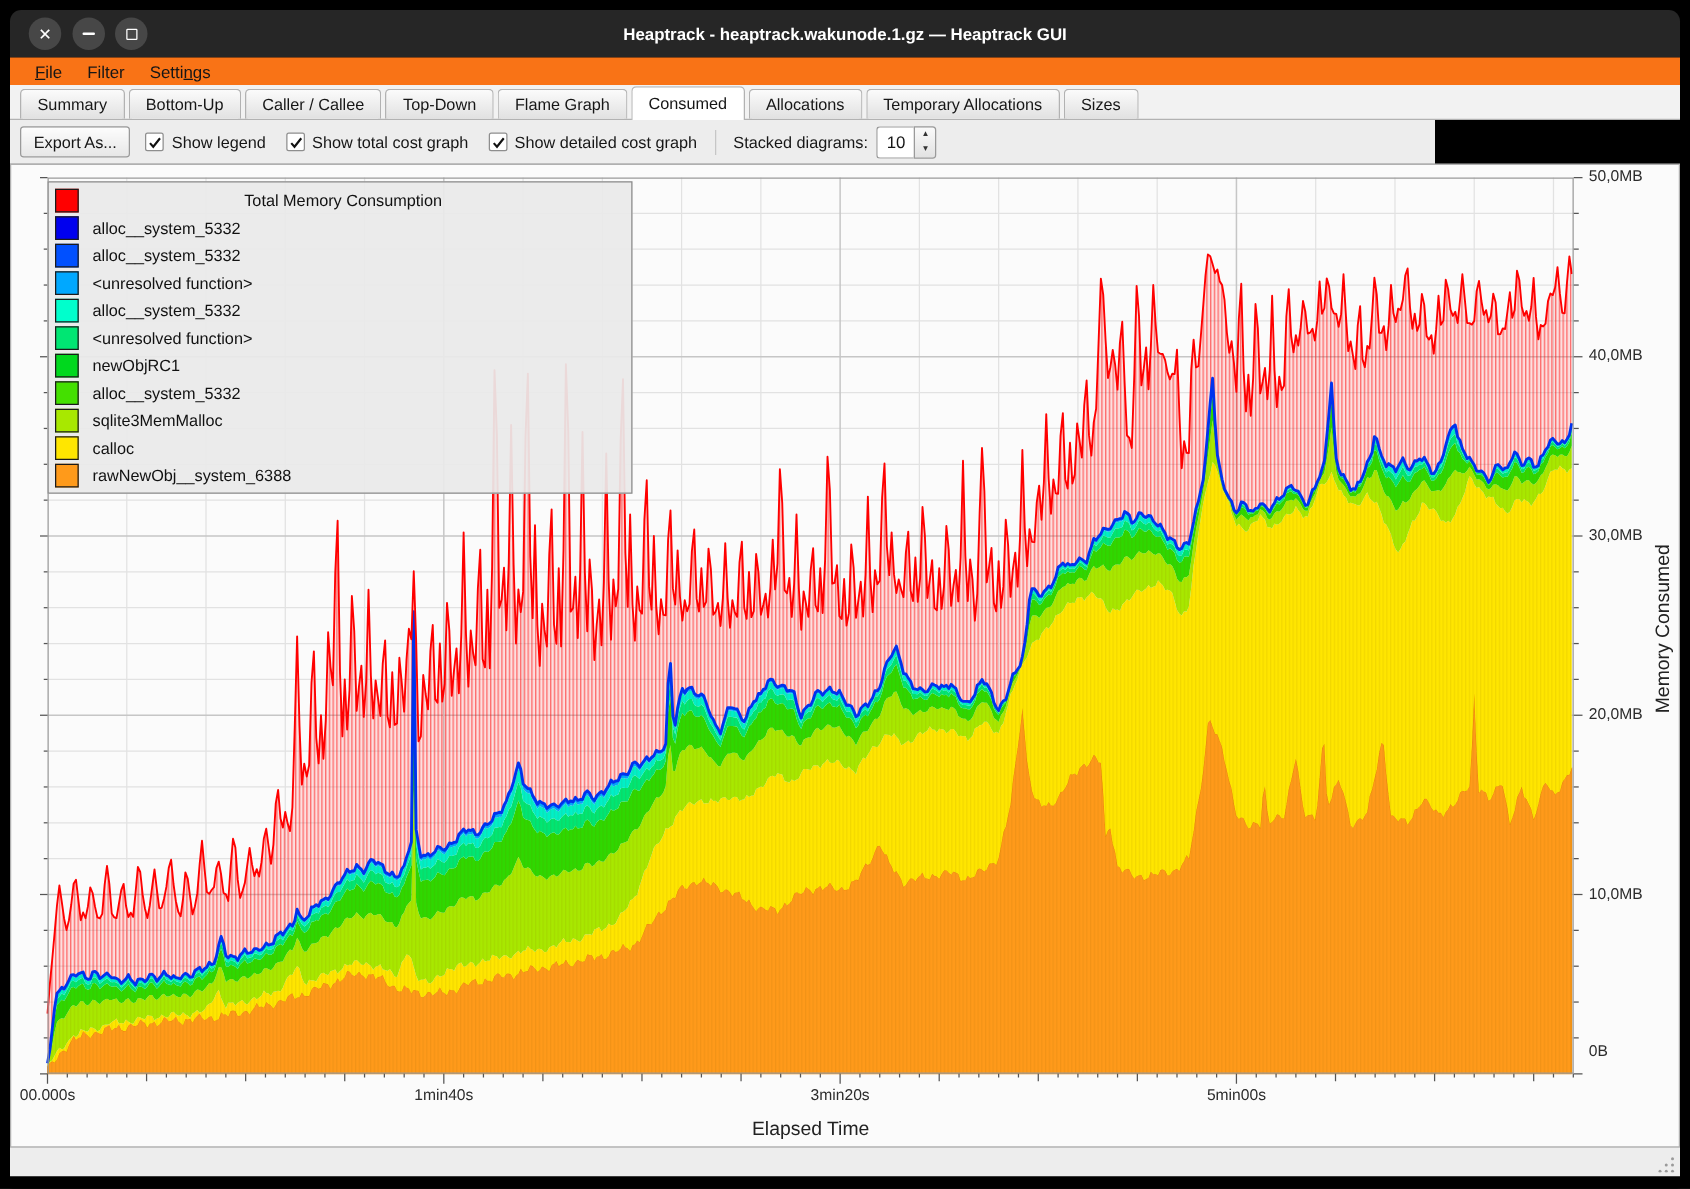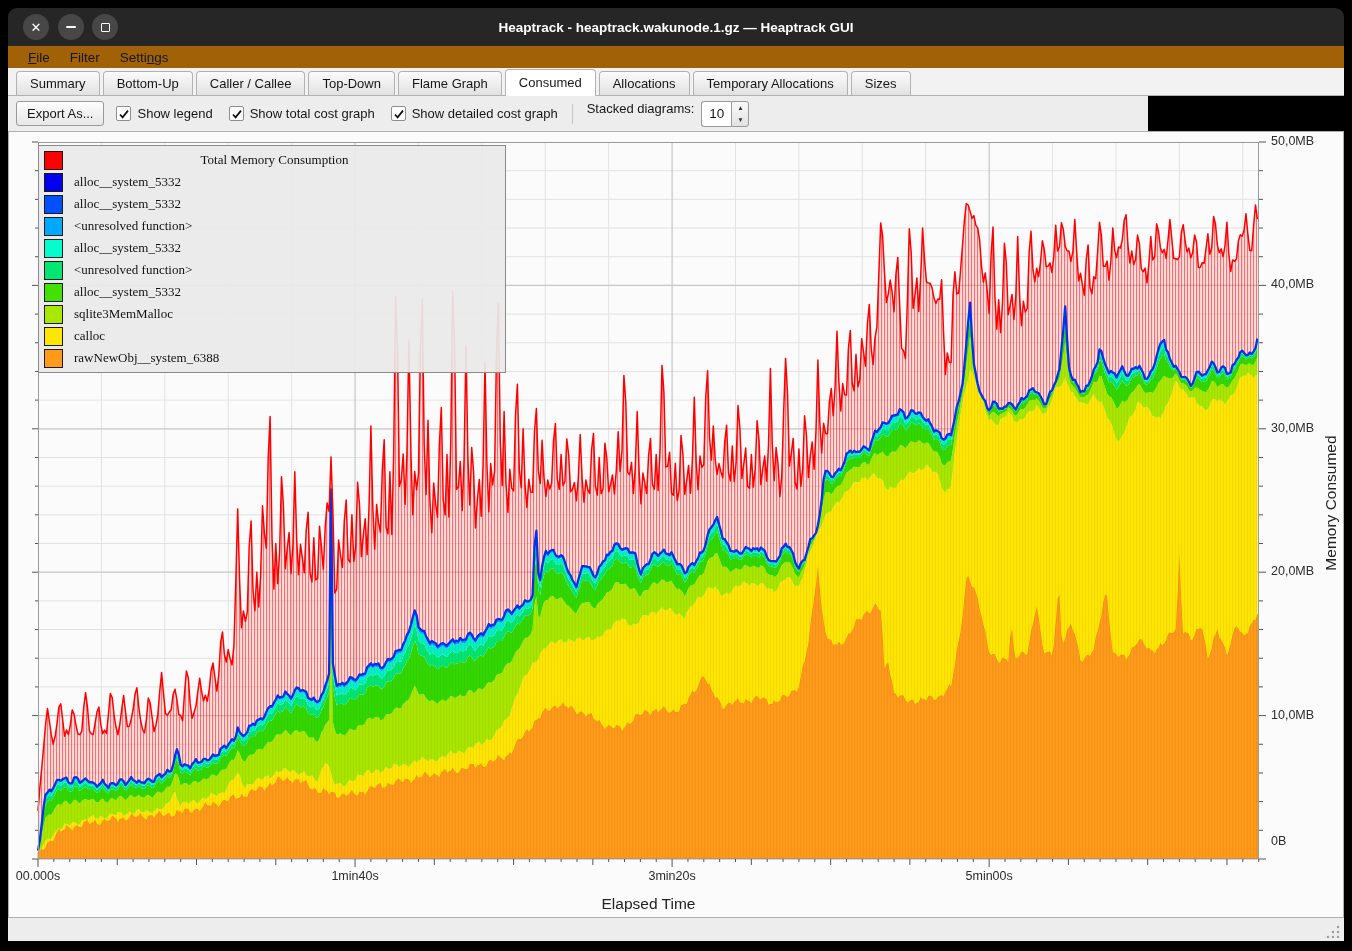--- a/index.html
+++ b/index.html
@@ -7,44 +7,44 @@
   .window{position:relative;width:1352px;height:951px;background:#000;border-radius:11px;overflow:hidden;
           font-family:"Liberation Sans",sans-serif;}
   .titlebar{position:absolute;left:8px;top:8px;width:1336px;height:38px;background:#262626;border-radius:9px 9px 0 0;}
   .tb-btn{position:absolute;top:6px;width:26px;height:26px;border-radius:50%;background:#474747;color:#fff;
           display:flex;align-items:center;justify-content:center;font-size:13px;cursor:default;}
   .tb-close{left:15px;} .tb-min{left:50px;} .tb-max{left:84px;}
   .tb-min span{display:block;width:10px;height:2px;background:#fff;border-radius:1px;}
   .tb-max span{display:block;width:9px;height:9px;border:1.6px solid #fff;border-radius:1px;}
   .title-text{position:absolute;left:0;right:0;top:0;height:38px;display:flex;align-items:center;justify-content:center;
               color:#fff;font-size:13.5px;font-weight:bold;text-align:right;}
-  .menubar{position:absolute;left:8px;top:46px;width:1336px;height:22px;background:#a16207;display:flex;align-items:center;padding-left:10px;}
+  .menubar{position:absolute;left:8px;top:46px;width:1336px;height:22px;background:#f97316;display:flex;align-items:center;padding-left:10px;}
   .menu-item{padding:1px 10px;font-size:13.5px;color:#161616;cursor:default;}
   .menu-item u{text-decoration:underline;}
   .tabbar{position:absolute;left:8px;top:68px;width:1336px;height:28px;background:#f2f2f2;border-bottom:1px solid #b2b2b2;
           display:flex;align-items:flex-end;padding-left:8px;}
   .tab{border:1px solid #b2b2b2;border-bottom:none;border-radius:4px 4px 0 0;padding:4px 13px 4px;margin-right:3px;
        background:linear-gradient(#fbfbfb,#e1e1e1);font-size:13px;color:#161616;position:relative;cursor:default;white-space:nowrap;}
   .tab.active{background:#fff;padding:5px 13px 6px;margin-bottom:-1px;z-index:2;}
   .toolbar{position:absolute;left:8px;top:96px;width:1140px;height:35px;background:#ededed;display:flex;align-items:center;padding-left:8px;gap:12px;}
   .btn{border:1px solid #9a9a9a;border-radius:3px;background:linear-gradient(#fdfdfd,#e7e7e7);padding:4px 10px;font-size:13px;color:#161616;}
   .check-group{display:flex;align-items:center;gap:6px;font-size:13px;color:#161616;}
   .checkbox{width:15px;height:15px;background:#fff;border:1px solid #8e8e8e;border-radius:2px;position:relative;flex:none;}
   .checkbox svg{position:absolute;left:1px;top:1px;}
   .tb-sep{width:1px;height:20px;background:#c6c6c6;margin:0 2px;}
-  .spin-group{display:flex;align-items:flex-start;gap:7px;font-size:13px;color:#161616;}
+  .spin-group{display:flex;align-items:center;gap:7px;font-size:13px;color:#161616;}
   .spinbox{display:flex;height:26px;}
   .spin-val{width:30px;border:1px solid #9a9a9a;border-right:none;border-radius:3px 0 0 3px;background:#fff;
             font-size:13.5px;display:flex;align-items:center;padding-left:7px;}
   .spin-arrows{width:18px;border:1px solid #9a9a9a;border-radius:0 3px 3px 0;display:flex;flex-direction:column;background:linear-gradient(#fafafa,#e2e2e2);}
   .spin-arrows div{flex:1;display:flex;align-items:center;justify-content:center;font-size:6.5px;color:#333;}
   .panel{position:absolute;left:8px;top:131px;width:1336px;height:787px;background:#fbfbfb;border:1px solid #b0b0b0;}
   #plot-svg{position:absolute;left:29px;top:10px;overflow:visible;}
   .legend{position:absolute;left:29px;top:13px;width:468px;background:rgba(233,233,233,0.93);border:1px solid #8a8a8a;padding:3px 2px;}
-  .legend-row{display:flex;align-items:center;height:22px;font-family:Liberation Serif, serif;font-size:13px;color:#111;}
+  .legend-row{display:flex;align-items:center;height:22px;font-family:Liberation Sans, sans-serif;font-size:13px;color:#111;}
   .legend-swatch{width:19px;height:19px;border:1px solid #1a1a1a;margin:0 11px 0 3px;flex:none;}
   .legend-title-text{flex:1;text-align:center;padding-right:28px;}
   .y-tick-label{position:absolute;left:1262px;width:70px;font-size:12.5px;color:#2c2c2c;}
   .x-tick-label{position:absolute;top:737px;width:90px;text-align:center;font-size:12.5px;color:#2c2c2c;}
   .xaxis-title{position:absolute;left:29px;top:763px;width:1221px;text-align:center;font-size:15.5px;color:#222;}
   .yaxis-title{position:absolute;left:1222px;top:362px;width:200px;text-align:center;font-size:15.5px;color:#222;transform:rotate(-90deg);}
   .status{position:absolute;left:8px;top:918px;width:1336px;height:23px;background:#ededed;}
   .grip{position:absolute;right:4px;bottom:3px;}
 </style>
 </head>
@@ -340,20 +340,24 @@
         </div>
         <div class="legend-row">
           <span class="legend-swatch" style="background: rgb(0, 255, 204);"></span>
           <span>alloc__system_5332</span>
         </div>
         <div class="legend-row">
           <span class="legend-swatch" style="background: rgb(0, 230, 115);"></span>
           <span>&lt;unresolved function&gt;</span>
         </div>
         <div class="legend-row">
+          <span class="legend-swatch" style="background: rgb(0, 216, 30);"></span>
+          <span>newObjRC1</span>
+        </div>
+        <div class="legend-row">
           <span class="legend-swatch" style="background: rgb(68, 224, 0);"></span>
           <span>alloc__system_5332</span>
         </div>
         <div class="legend-row">
           <span class="legend-swatch" style="background: rgb(168, 232, 0);"></span>
           <span>sqlite3MemMalloc</span>
         </div>
         <div class="legend-row">
           <span class="legend-swatch" style="background: rgb(255, 230, 0);"></span>
           <span>calloc</span>

